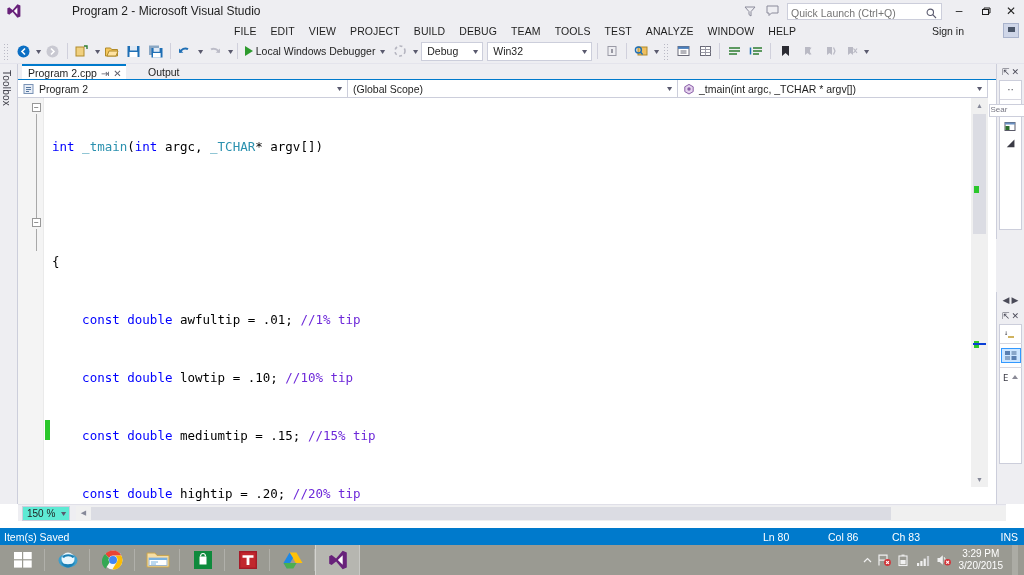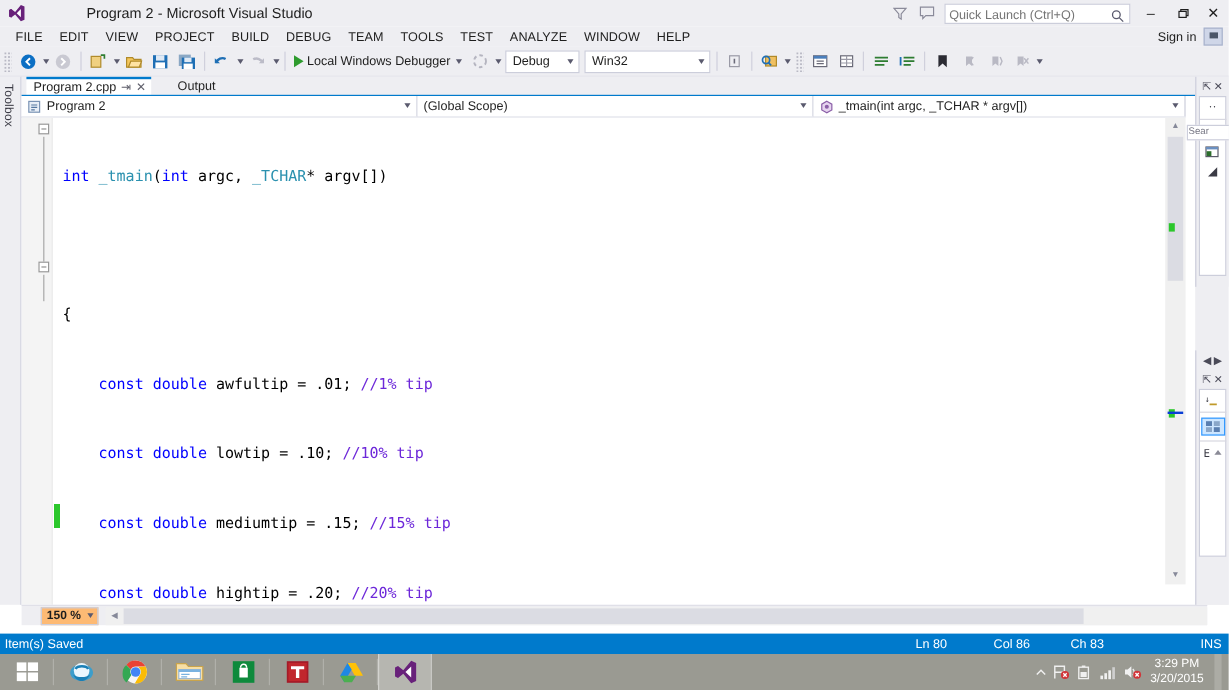--- a/index.html
+++ b/index.html
@@ -46,29 +46,29 @@
   }
   .ql-search { color: #5a5a6e; font-size: 11px; }
   .wbtn {
     width: 26px; height: 22px; display: flex; align-items: center;
     justify-content: center; font-size: 12px; color: #1e1e1e;
   }
 
   
   .menubar {
     position: absolute; left: 0; top: 22px; width: 1024px; height: 17px;
-    background: #eeeef2; display: flex; align-items: center;
+    background: #eeeef2; display: flex; align-items: center; justify-content: center;
   }
   .menu-item {
     font-size: 10.5px; color: #1e1e1e; padding: 1px 7px;
     white-space: nowrap; cursor: default; letter-spacing: 0.1px;
   }
   .menubar-right {
     position: absolute; right: 2px; top: 0; height: 17px;
-    display: flex; align-items: center;
+    display: flex; align-items: center; gap: 33px;
   }
   .signin { font-size: 10.5px; color: #1e1e1e; padding: 0 6px; }
   .feedback-ico {
     width: 16px; height: 15px; background: #cfd6e8;
     border: 1px solid #a9b3cc; margin-right: 3px; position: relative;
   }
   .feedback-ico::after {
     content: ""; position: absolute; left: 4px; top: 3px;
     width: 7px; height: 5px; background: #4a5568;
   }
@@ -216,24 +216,24 @@
     position: absolute; left: 2px; width: 13px; height: 2px; background: #0a3fd6;
   }
 
   
   .editor-bottom {
     position: absolute; left: 18px; top: 504px; width: 988px; height: 17px;
     background: #eeeef2; display: flex; align-items: center;
     border-top: 1px solid #e0e0e8;
   }
   .zoombox {
-    width: 48px; height: 15px; margin-left: 16px; background: #fdba74;
+    width: 48px; height: 15px; margin-left: 4px; background: #5eead4;
     border: 1px solid #cccedb; display: flex; align-items: center;
     justify-content: space-between; padding: 0 2px 0 4px;
-    font-size: 10px; color: #1e1e1e; font-weight: bold;
+    font-size: 10px; color: #1e1e1e;
   }
   .hscroll {
     position: relative; flex: 1; height: 15px; margin-left: 6px;
     background: #f0f0f0; display: flex; align-items: center;
   }
   .hs-arrow { width: 15px; text-align: center; color: #868999; font-size: 7px; }
   .hthumb {
     position: absolute; left: 15px; top: 1px; height: 13px; width: 800px;
     background: #dbdce3;
   }

